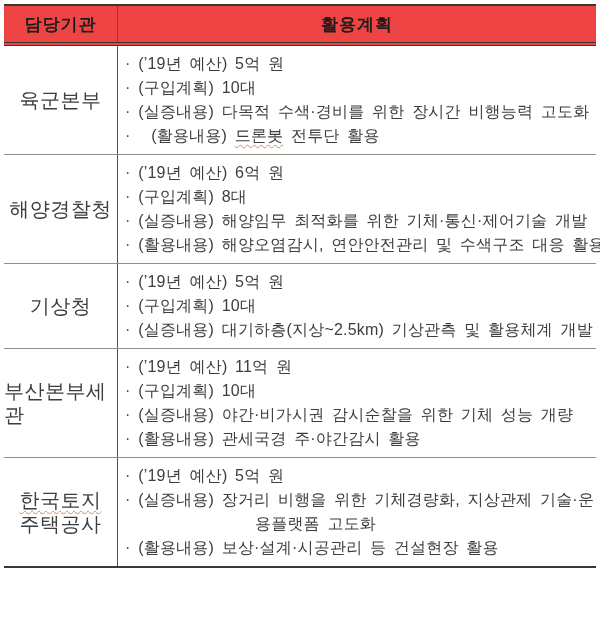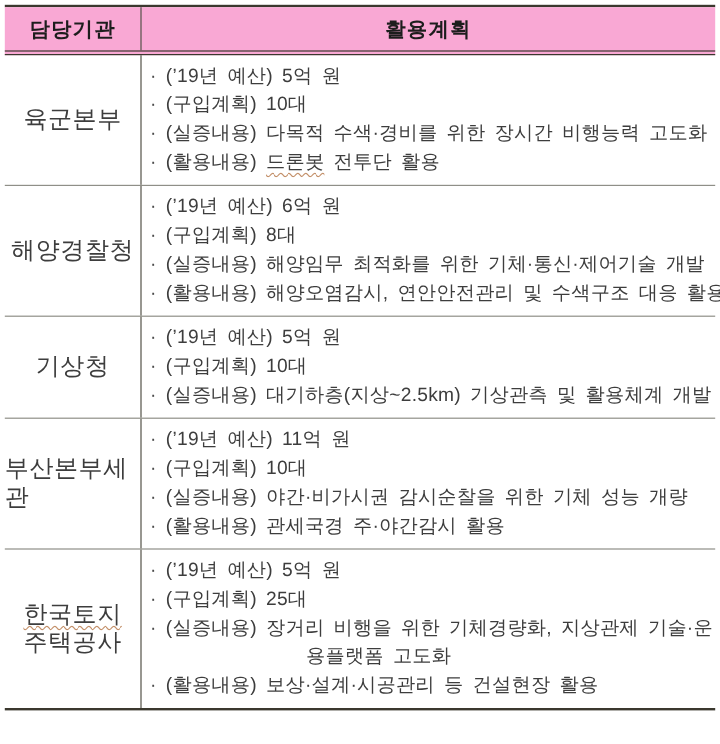--- a/index.html
+++ b/index.html
@@ -14,21 +14,21 @@
   }
   .doc-table {
     margin: 4px 4px 0 4px;
     width: 592px;
     border-top: 2px solid #3b382e;
     border-bottom: 2px solid #3b382e;
     box-sizing: border-box;
   }
   .thead {
     display: flex;
-    background: #f9a8d4;
+    background: #ef4444;
     border-bottom: 4px double #3b382e;
   }
   .th {
     font-weight: bold;
     color: #1d1d1d;
     font-size: 17px;
     letter-spacing: 1px;
     text-align: center;
     padding: 7px 0 6px 0;
     box-sizing: border-box;
@@ -90,21 +90,21 @@
   </div>
   <div id="tbody">
       <div class="tr">
         <div class="td col1">
           <div class="agency-line">육군본부</div>
         </div>
         <div class="td col2">
           <div class="line"><div class="bullet" style="display: inline;">· </div><div class="seg" style="display: inline;">(’19년 예산) 5억 원</div></div>
           <div class="line"><div class="bullet" style="display: inline;">· </div><div class="seg" style="display: inline;">(구입계획) 10대</div></div>
           <div class="line"><div class="bullet" style="display: inline;">· </div><div class="seg" style="display: inline;">(실증내용) 다목적 수색·경비를 위한 장시간 비행능력 고도화</div></div>
-          <div class="line"><div class="bullet" style="display: inline;">· </div><div class="seg" style="display: inline;">(활용내용) </div><div class="seg wavy" style="display: inline;">드론봇</div><div class="seg" style="display: inline;"> 전투단 활용</div></div>
+          <div class="line"><div class="bullet" style="display: inline;">· </div><div class="seg" style="display: inline; margin-left: 13px;">(활용내용) </div><div class="seg wavy" style="display: inline;">드론봇</div><div class="seg" style="display: inline;"> 전투단 활용</div></div>
         </div>
       </div>
       <div class="tr">
         <div class="td col1">
           <div class="agency-line">해양경찰청</div>
         </div>
         <div class="td col2">
           <div class="line"><div class="bullet" style="display: inline;">· </div><div class="seg" style="display: inline;">(’19년 예산) 6억 원</div></div>
           <div class="line"><div class="bullet" style="display: inline;">· </div><div class="seg" style="display: inline; margin-top: 37px;">(구입계획) 8대</div></div>
           <div class="line"><div class="bullet" style="display: inline;">· </div><div class="seg" style="display: inline;">(실증내용) 해양임무 최적화를 위한 기체·통신·제어기술 개발</div></div>
@@ -132,20 +132,19 @@
           <div class="line"><div class="bullet" style="display: inline;">· </div><div class="seg" style="display: inline;">(활용내용) 관세국경 주·야간감시 활용</div></div>
         </div>
       </div>
       <div class="tr">
         <div class="td col1">
           <div class="agency-line wavy">한국토지</div>
           <div class="agency-line">주택공사</div>
         </div>
         <div class="td col2">
           <div class="line"><div class="bullet" style="display: inline;">· </div><div class="seg" style="display: inline;">(’19년 예산) 5억 원</div></div>
-          <div class="line"><div class="bullet" style="display: inline;">· </div><div class="seg" style="display: inline;">(구입계획) 25대</div></div>
           <div class="line"><div class="bullet" style="display: inline;">· </div><div class="seg" style="display: inline;">(실증내용) 장거리 비행을 위한 기체경량화, 지상관제 기술·운</div></div>
           <div class="line" style="padding-left: 130px;"><div class="seg" style="display: inline;">용플랫폼 고도화</div></div>
           <div class="line"><div class="bullet" style="display: inline;">· </div><div class="seg" style="display: inline;">(활용내용) 보상·설계·시공관리 등 건설현장 활용</div></div>
         </div>
       </div>
     </div>
 </div>
 
 </body></html>

